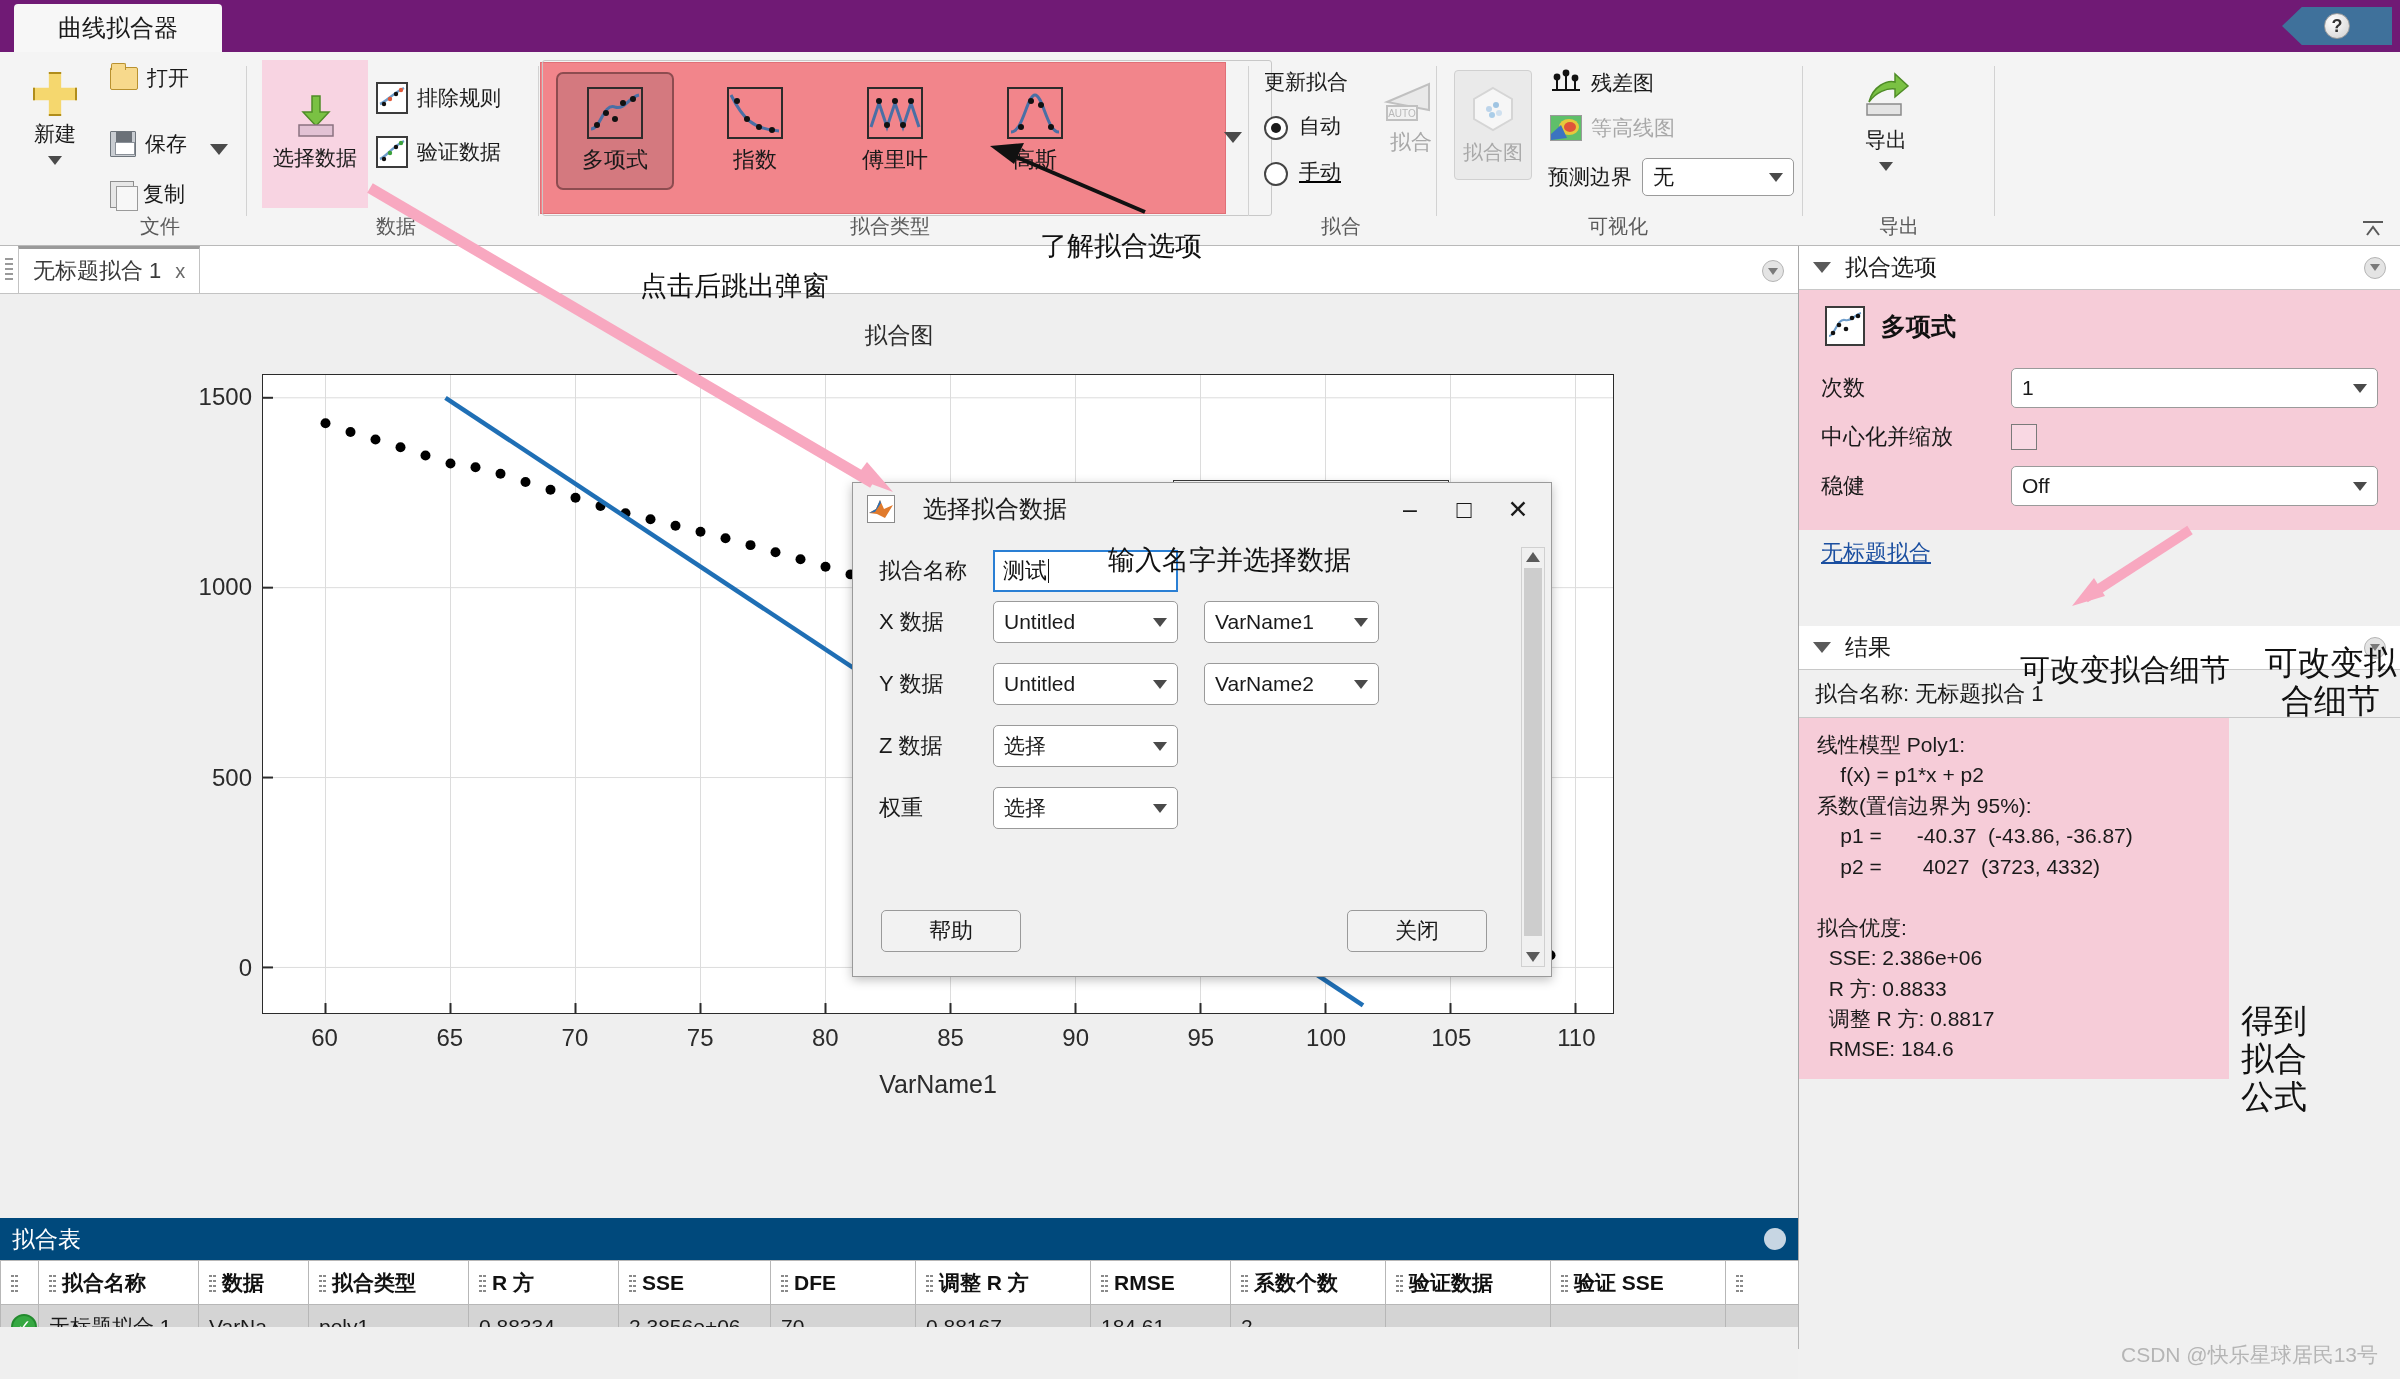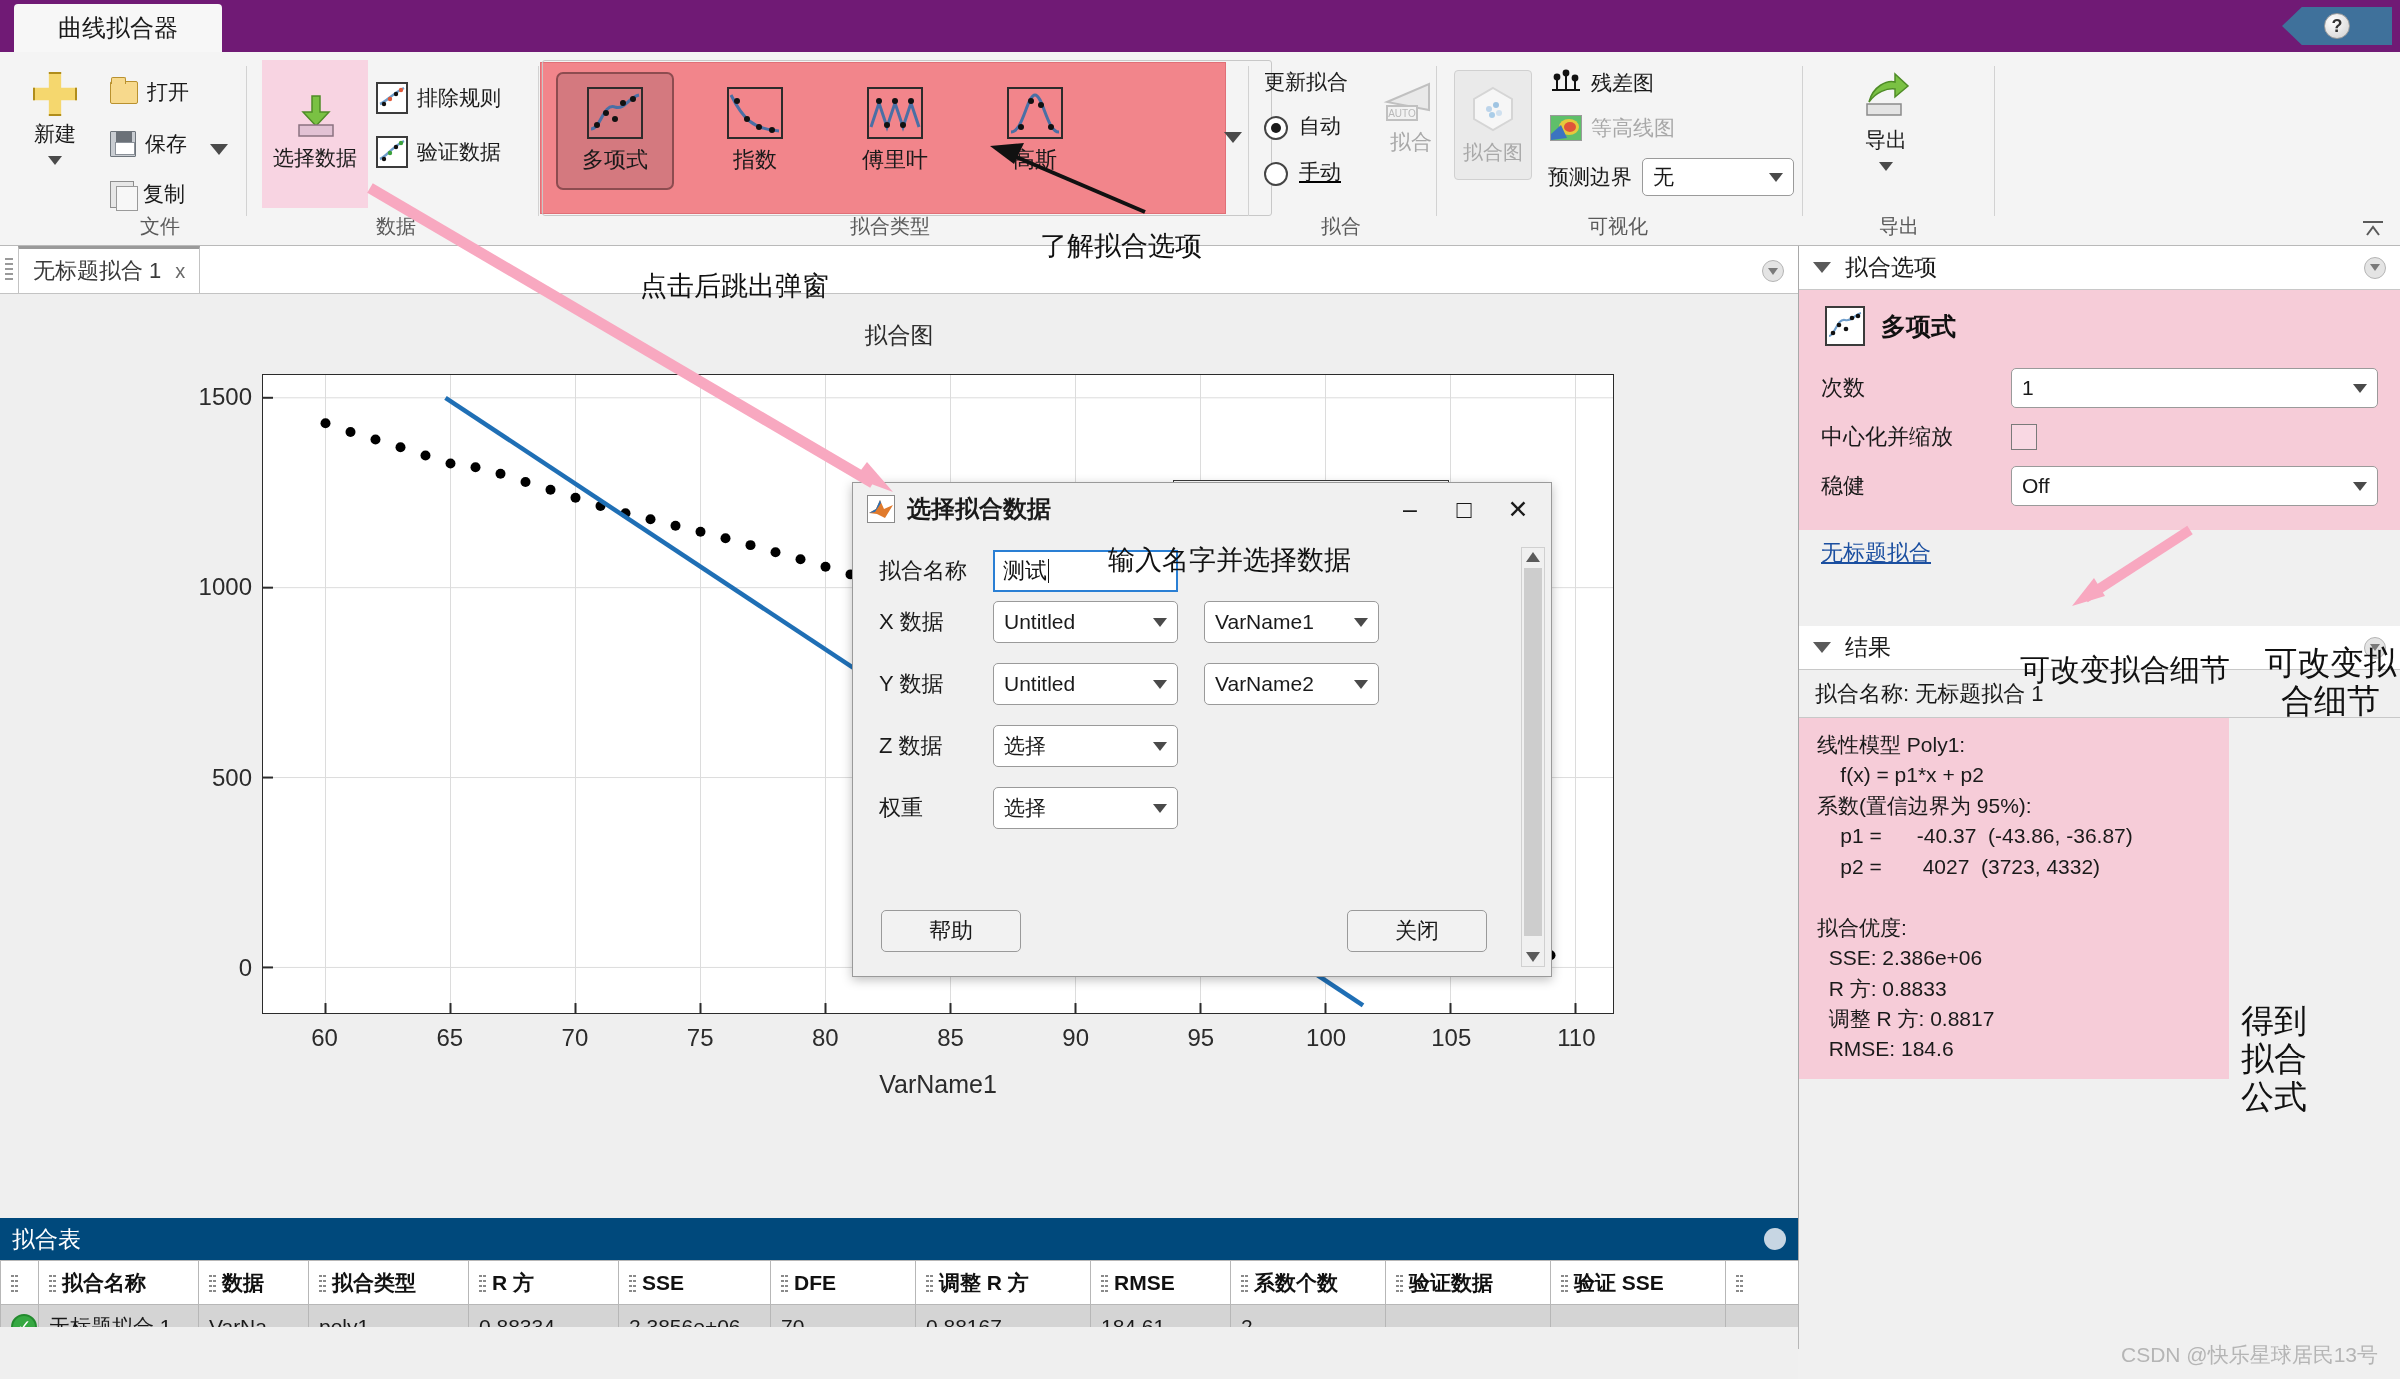--- a/index.html
+++ b/index.html
@@ -217,21 +217,21 @@
              background-position: 0 0, 4px 0; background-size: 3px 100%, 3px 100%; background-repeat: no-repeat; }
   .okdot { width: 26px; height: 26px; border-radius: 50%; background: #36a842; border: 2px solid #238a2e;
            display: inline-flex; align-items: center; justify-content: center; color: #fff; font-size: 17px; }
 
   
   .dialog {
     position: absolute; left: 852px; top: 482px; width: 700px; height: 495px;
     background: #f0f0f0; border: 1px solid #9a9a9a; box-shadow: 0 3px 10px rgba(0,0,0,0.25);
   }
   .dlg-title { height: 52px; display: flex; align-items: center; padding: 0 6px 0 14px; }
-  .dlg-title .ttl { font-size: 24px; color: #1a1a1a; margin-left: 12px; font-weight: bold; }
+  .dlg-title .ttl { font-size: 24px; color: #1a1a1a; margin-left: 28px; }
   .dlg-title .spacer { flex: 1; }
   .wbtn { width: 54px; height: 46px; display: flex; align-items: center; justify-content: center;
           font-size: 25px; color: #1a1a1a; }
   .matlab-ico { width: 28px; height: 28px; background: #fff; border: 1px solid #8a8a8a; position: relative; overflow: hidden; }
   .dlg-row { display: flex; align-items: center; padding: 0 0 0 26px; height: 62px; }
   .dlg-row .lbl { font-size: 22px; color: #1a1a1a; width: 114px; }
   .txtfield { width: 185px; height: 42px; background: #fff; border: 2px solid #2a7fd4;
               display: flex; align-items: center; padding: 0 8px; font-size: 22px; color: #111; }
   .caretbar { display: inline-block; width: 1px; height: 24px; background: #111; margin-left: 1px; }
   .dlg-combo { width: 185px; height: 42px; }
@@ -268,21 +268,21 @@
   </div>
 
   <div class="ribbon">
 
     <div class="rgroup" style="left:0; width:320px;">
       <div class="rbtn-v" style="position:absolute; left:12px; top:20px; width:86px;">
         <span class="ic ic-plus"></span>
         <span class="lbl">新建</span>
         <span class="caret-sm" style="margin-top:8px;"></span>
       </div>
-      <div class="rbtn-h" style="position:absolute; left:110px; top:26px;">
+      <div class="rbtn-h" style="position:absolute; left:110px; top:12px;">
         <span class="ic ic-folder"></span>
         <span class="lbl">打开</span>
       </div>
       <div class="rbtn-h" style="position:absolute; left:110px; top:78px;">
         <span class="ic ic-save"></span>
         <span class="lbl">保存</span>
       </div>
       <span class="caret" style="position:absolute; left:210px; top:92px;"></span>
       <div class="rbtn-h" style="position:absolute; left:110px; top:128px;">
         <span class="ic ic-copy"></span>

